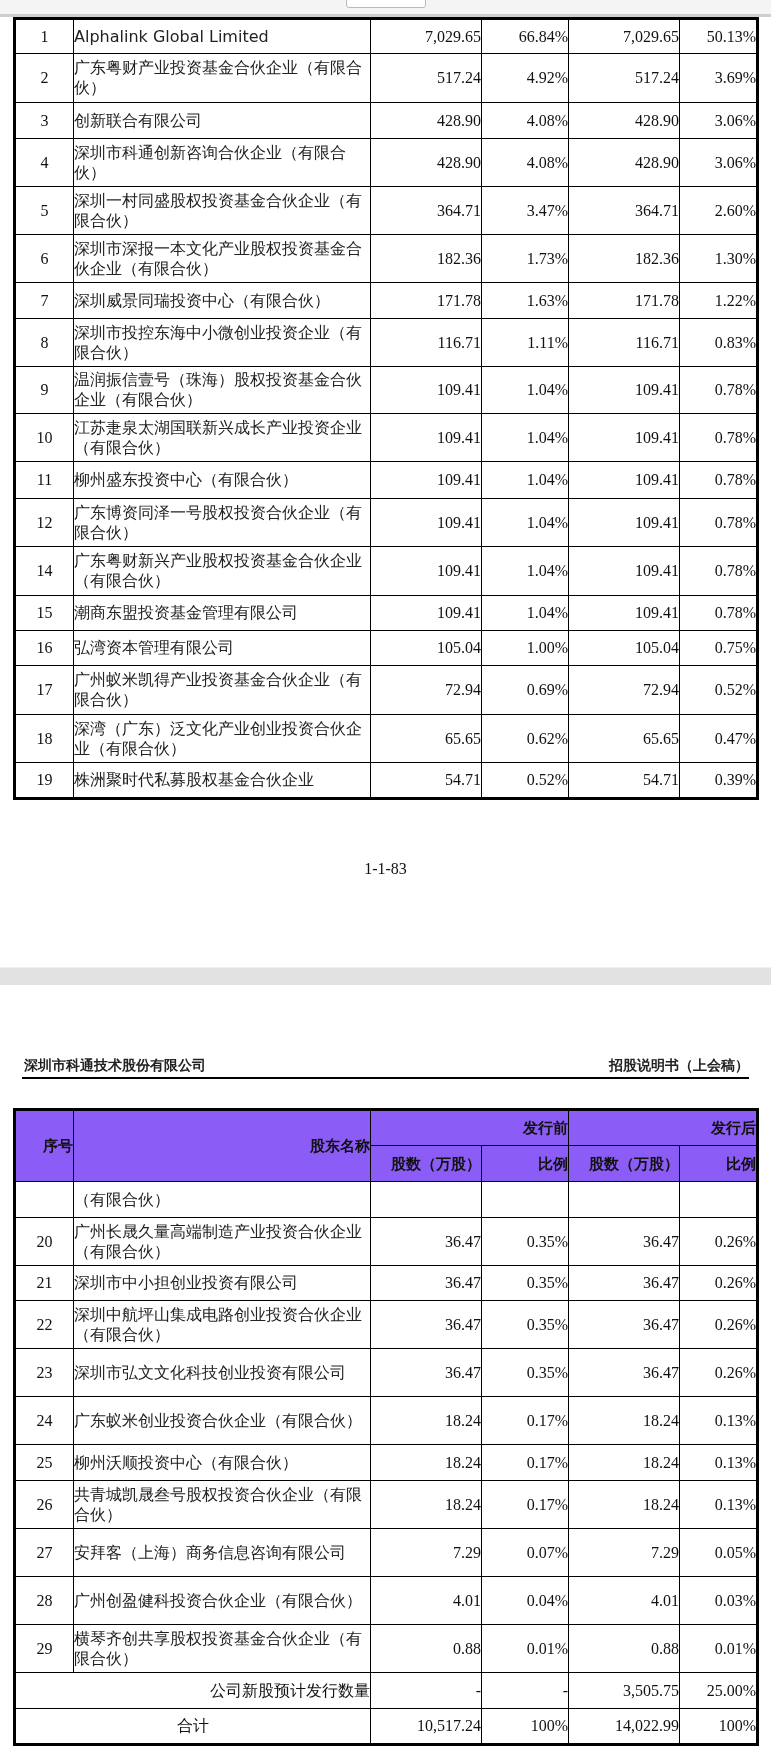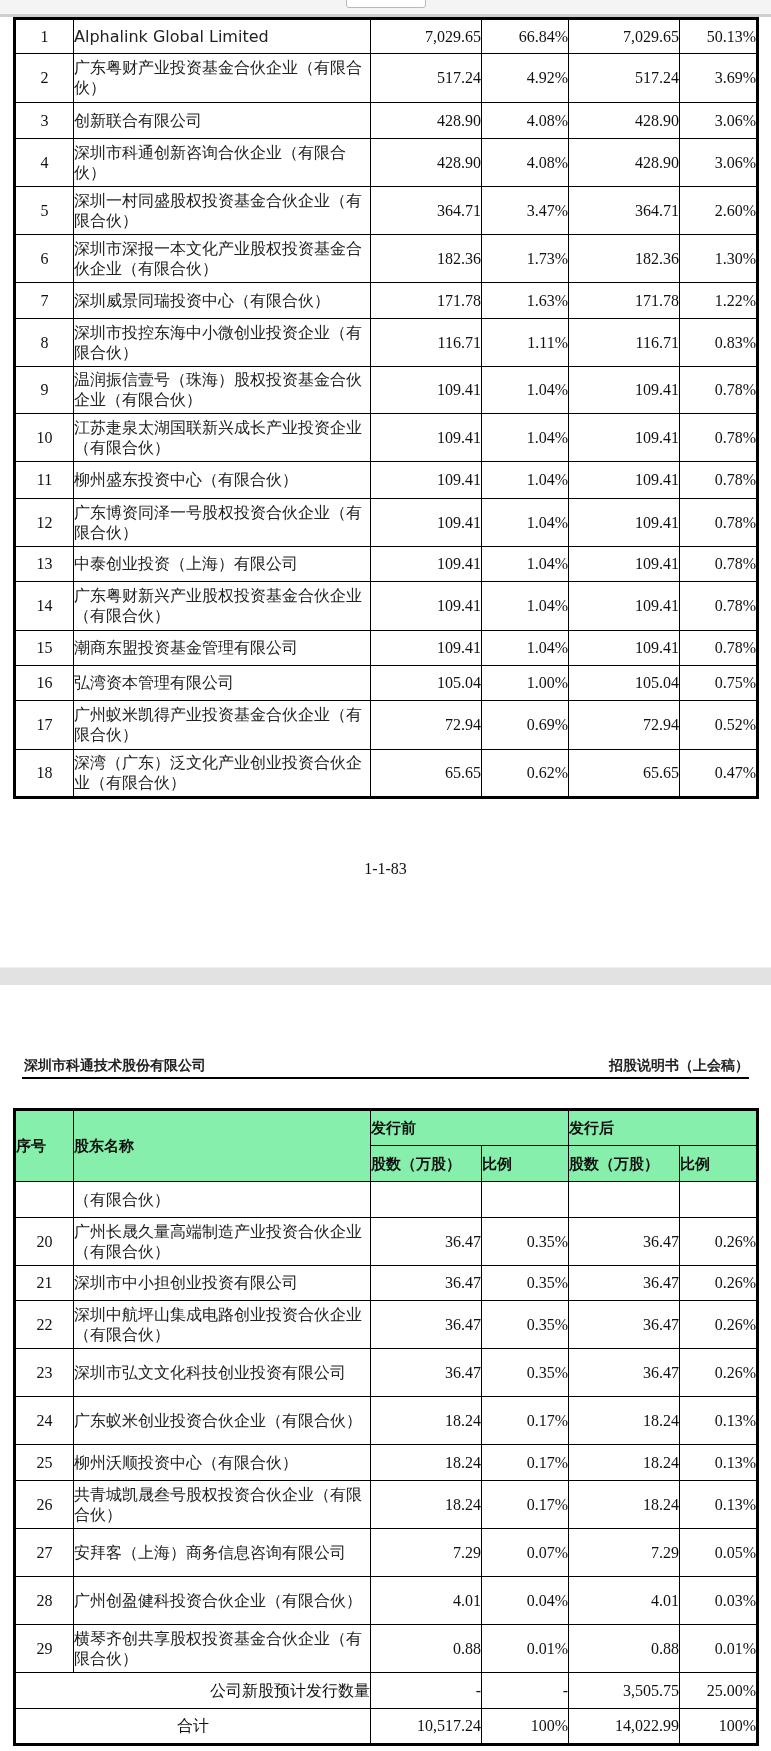--- a/index.html
+++ b/index.html
@@ -35,22 +35,22 @@
 
     table.sh {
       position: absolute; left: 13px; border-collapse: collapse;
       table-layout: fixed; border: 3px solid #000;
     }
     table.sh td, table.sh th {
       border: 1px solid #000; padding: 0; font-size: 16px; line-height: 20px;
       vertical-align: middle; font-weight: normal;
     }
     table.sh th {
-      background: #86efac; font-family: "DejaVu Sans", sans-serif; font-weight: bold;
-      font-size: 15px; text-align: left;
+      background: #8b5cf6; font-family: "DejaVu Sans", sans-serif; font-weight: bold;
+      font-size: 15px; text-align: right;
     }
     td.no { text-align: center; }
     td.name { text-align: left; padding-left: 9px; padding-right: 4px;
       font-family: "DejaVu Sans", sans-serif; font-size: 15px; color: #222; }
     td.num { text-align: right; padding-right: 8px; }
     td.pct { text-align: right; padding-right: 6px; }
     td.span-label { text-align: right; padding-left: 120px;
       font-family: "DejaVu Sans", sans-serif; font-size: 15px; }
     td.total-label { text-align: center; font-family: "DejaVu Sans", sans-serif;
       font-weight: bold; font-size: 15px; }
@@ -164,28 +164,20 @@
         <td class="pct">0.78%</td>
       </tr>
       <tr style="height: 48px;">
         <td class="no">12</td>
         <td class="name">广东博资同泽一号股权投资合伙企业（有限合伙）</td>
         <td class="num">109.41</td>
         <td class="pct">1.04%</td>
         <td class="num">109.41</td>
         <td class="pct">0.78%</td>
       </tr>
-      <tr style="height: 35px;">
-        <td class="no">13</td>
-        <td class="name">中泰创业投资（上海）有限公司</td>
-        <td class="num">109.41</td>
-        <td class="pct">1.04%</td>
-        <td class="num">109.41</td>
-        <td class="pct">0.78%</td>
-      </tr>
       <tr style="height: 49px;">
         <td class="no">14</td>
         <td class="name">广东粤财新兴产业股权投资基金合伙企业（有限合伙）</td>
         <td class="num">109.41</td>
         <td class="pct">1.04%</td>
         <td class="num">109.41</td>
         <td class="pct">0.78%</td>
       </tr>
       <tr style="height: 35px;">
         <td class="no">15</td>
@@ -211,20 +203,28 @@
         <td class="num">72.94</td>
         <td class="pct">0.52%</td>
       </tr>
       <tr style="height: 48px;">
         <td class="no">18</td>
         <td class="name">深湾（广东）泛文化产业创业投资合伙企业（有限合伙）</td>
         <td class="num">65.65</td>
         <td class="pct">0.62%</td>
         <td class="num">65.65</td>
         <td class="pct">0.47%</td>
+      </tr>
+      <tr style="height: 36px;">
+        <td class="no">19</td>
+        <td class="name">株洲聚时代私募股权基金合伙企业</td>
+        <td class="num">54.71</td>
+        <td class="pct">0.52%</td>
+        <td class="num">54.71</td>
+        <td class="pct">0.39%</td>
       </tr>
     </tbody>
 </table>
 
 <div class="page-number">1-1-83</div>
 
 <div class="page-gap"></div>
 
 <div class="doc-header">
   <span class="left">深圳市科通技术股份有限公司</span>

